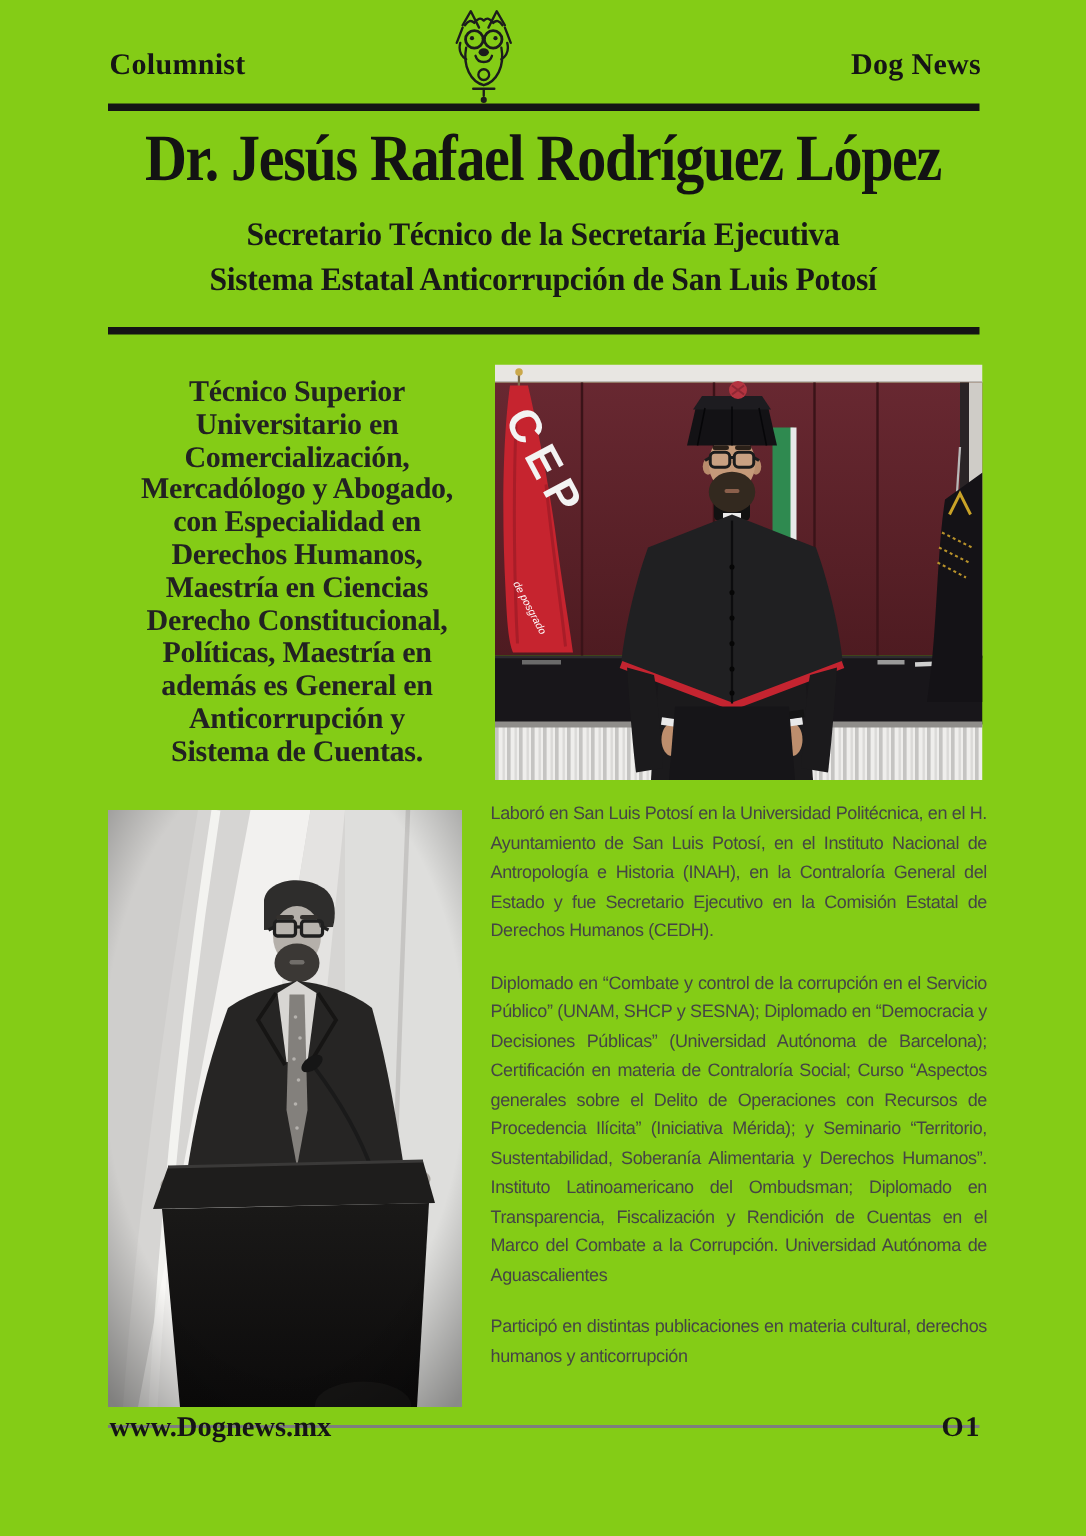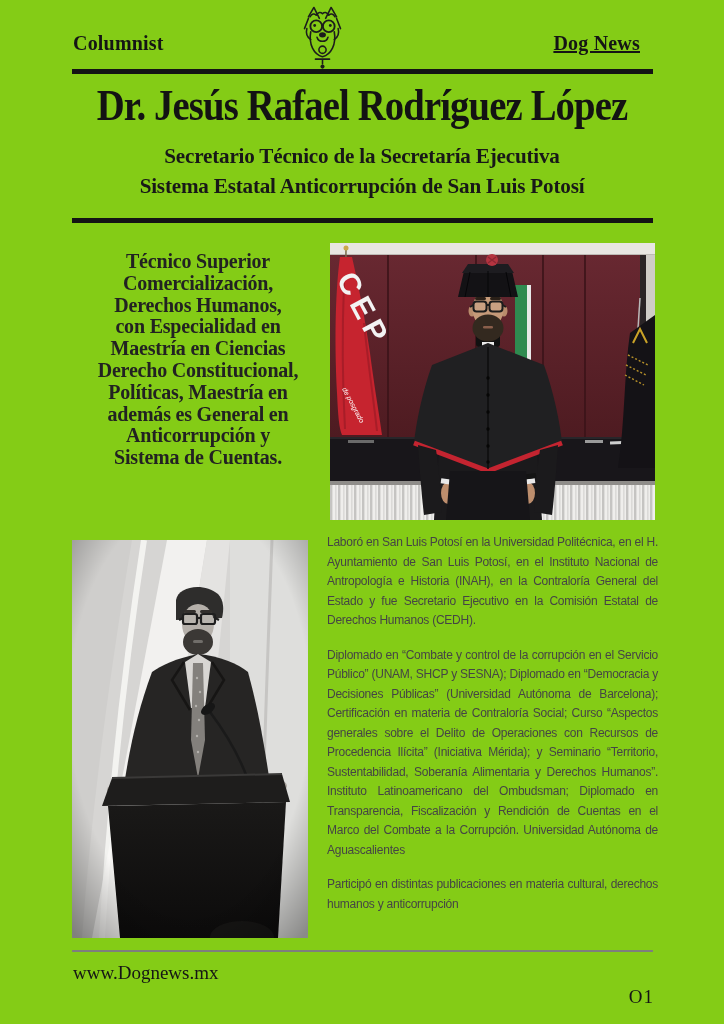--- a/index.html
+++ b/index.html
@@ -3,21 +3,21 @@
 <meta charset="utf-8">
 <style>
   * { margin:0; padding:0; box-sizing:border-box; }
   body { background:#d8d8d8; font-family:"Liberation Serif", serif; }
   .page {
     position:relative; width:724px; height:1024px; margin:0 auto;
     background:#84cc16; overflow:hidden; color:#1a1a1a;
   }
   .hdr-label { position:absolute; top:32px; font-size:20px; font-weight:bold; letter-spacing:.2px; color:#151515; }
   .hdr-left { left:73px; }
-  .hdr-right { right:84px;text-decoration:underline; }
+  .hdr-right { right:70px; }
   .logo { position:absolute; left:299px; top:5px; width:47px; height:66px; }
   .rule { position:absolute; left:72px; width:581px; height:5px; background:#141414; }
   .rule1 { top:69px; } .rule2 { top:218px; }
   .title {
     position:absolute; left:0; top:80px; width:724px; text-align:center;
     font-size:44px; font-weight:bold; color:#131313; letter-spacing:-1px;
     transform:scaleX(.88); transform-origin:362px 50%; white-space:nowrap;
   }
   .subtitle {
     position:absolute; left:0; width:724px; text-align:center;
@@ -34,23 +34,23 @@
   .photo1 { left:330px; top:243px; width:325px; height:277px; }
   .photo2 { left:72px; top:540px; width:236px; height:398px; }
   .bio {
     position:absolute; left:327px; top:533px; width:331px;
     font-family:Liberation Sans, sans-serif; font-size:12px;
     line-height:19.5px; color:#454545; letter-spacing:-.25px;
   }
   .bio p { text-align:justify; margin:0 0 15px 0; }
   .bio p:last-child { margin-bottom:0; }
   .foot-rule { position:absolute; left:72px; top:950px; width:581px; height:2px; background:#7e7e7e; }
-  .foot-text { position:absolute; top:962px; font-size:19px; font-weight:normal; color:#151515; }
+  .foot-text { position:absolute; top:941px; font-size:19px; font-weight:bold; color:#151515; }
   .foot-left { left:73px; }
-  .foot-right { right:70px; letter-spacing:1px;margin-top:24px; }
+  .foot-right { right:70px; letter-spacing:1px; }
 </style>
 </head>
 <body>
 
 <div class="page">
 
   <span class="hdr-label hdr-left">Columnist</span>
 
   <svg class="logo" viewBox="0 0 60 84">
     <g fill="none" stroke="#1c1c1c" stroke-width="2" stroke-linecap="round" stroke-linejoin="round">
@@ -80,23 +80,25 @@
   <div class="rule rule1"></div>
 
   <h1 class="title">Dr. Jesús Rafael Rodríguez López</h1>
   <div class="subtitle sub1">Secretario Técnico de la Secretaría Ejecutiva</div>
   <div class="subtitle sub2">Sistema Estatal Anticorrupción de San Luis Potosí</div>
 
   <div class="rule rule2"></div>
 
   <div class="intro">
       <div class="intro-line">Técnico Superior</div>
+      <div class="intro-line">Universitario en</div>
       <div class="intro-line">Comercialización,</div>
+      <div class="intro-line">Mercadólogo y Abogado,</div>
+      <div class="intro-line">con Especialidad en</div>
       <div class="intro-line">Derechos Humanos,</div>
-      <div class="intro-line">con Especialidad en</div>
       <div class="intro-line">Maestría en Ciencias</div>
       <div class="intro-line">Derecho Constitucional,</div>
       <div class="intro-line">Políticas,  Maestría en</div>
       <div class="intro-line">además es General en</div>
       <div class="intro-line">Anticorrupción y</div>
       <div class="intro-line">Sistema de Cuentas.</div>
     </div>
 
   <svg class="photo photo1" viewBox="0 0 325 277" preserveAspectRatio="none">
     <defs>

